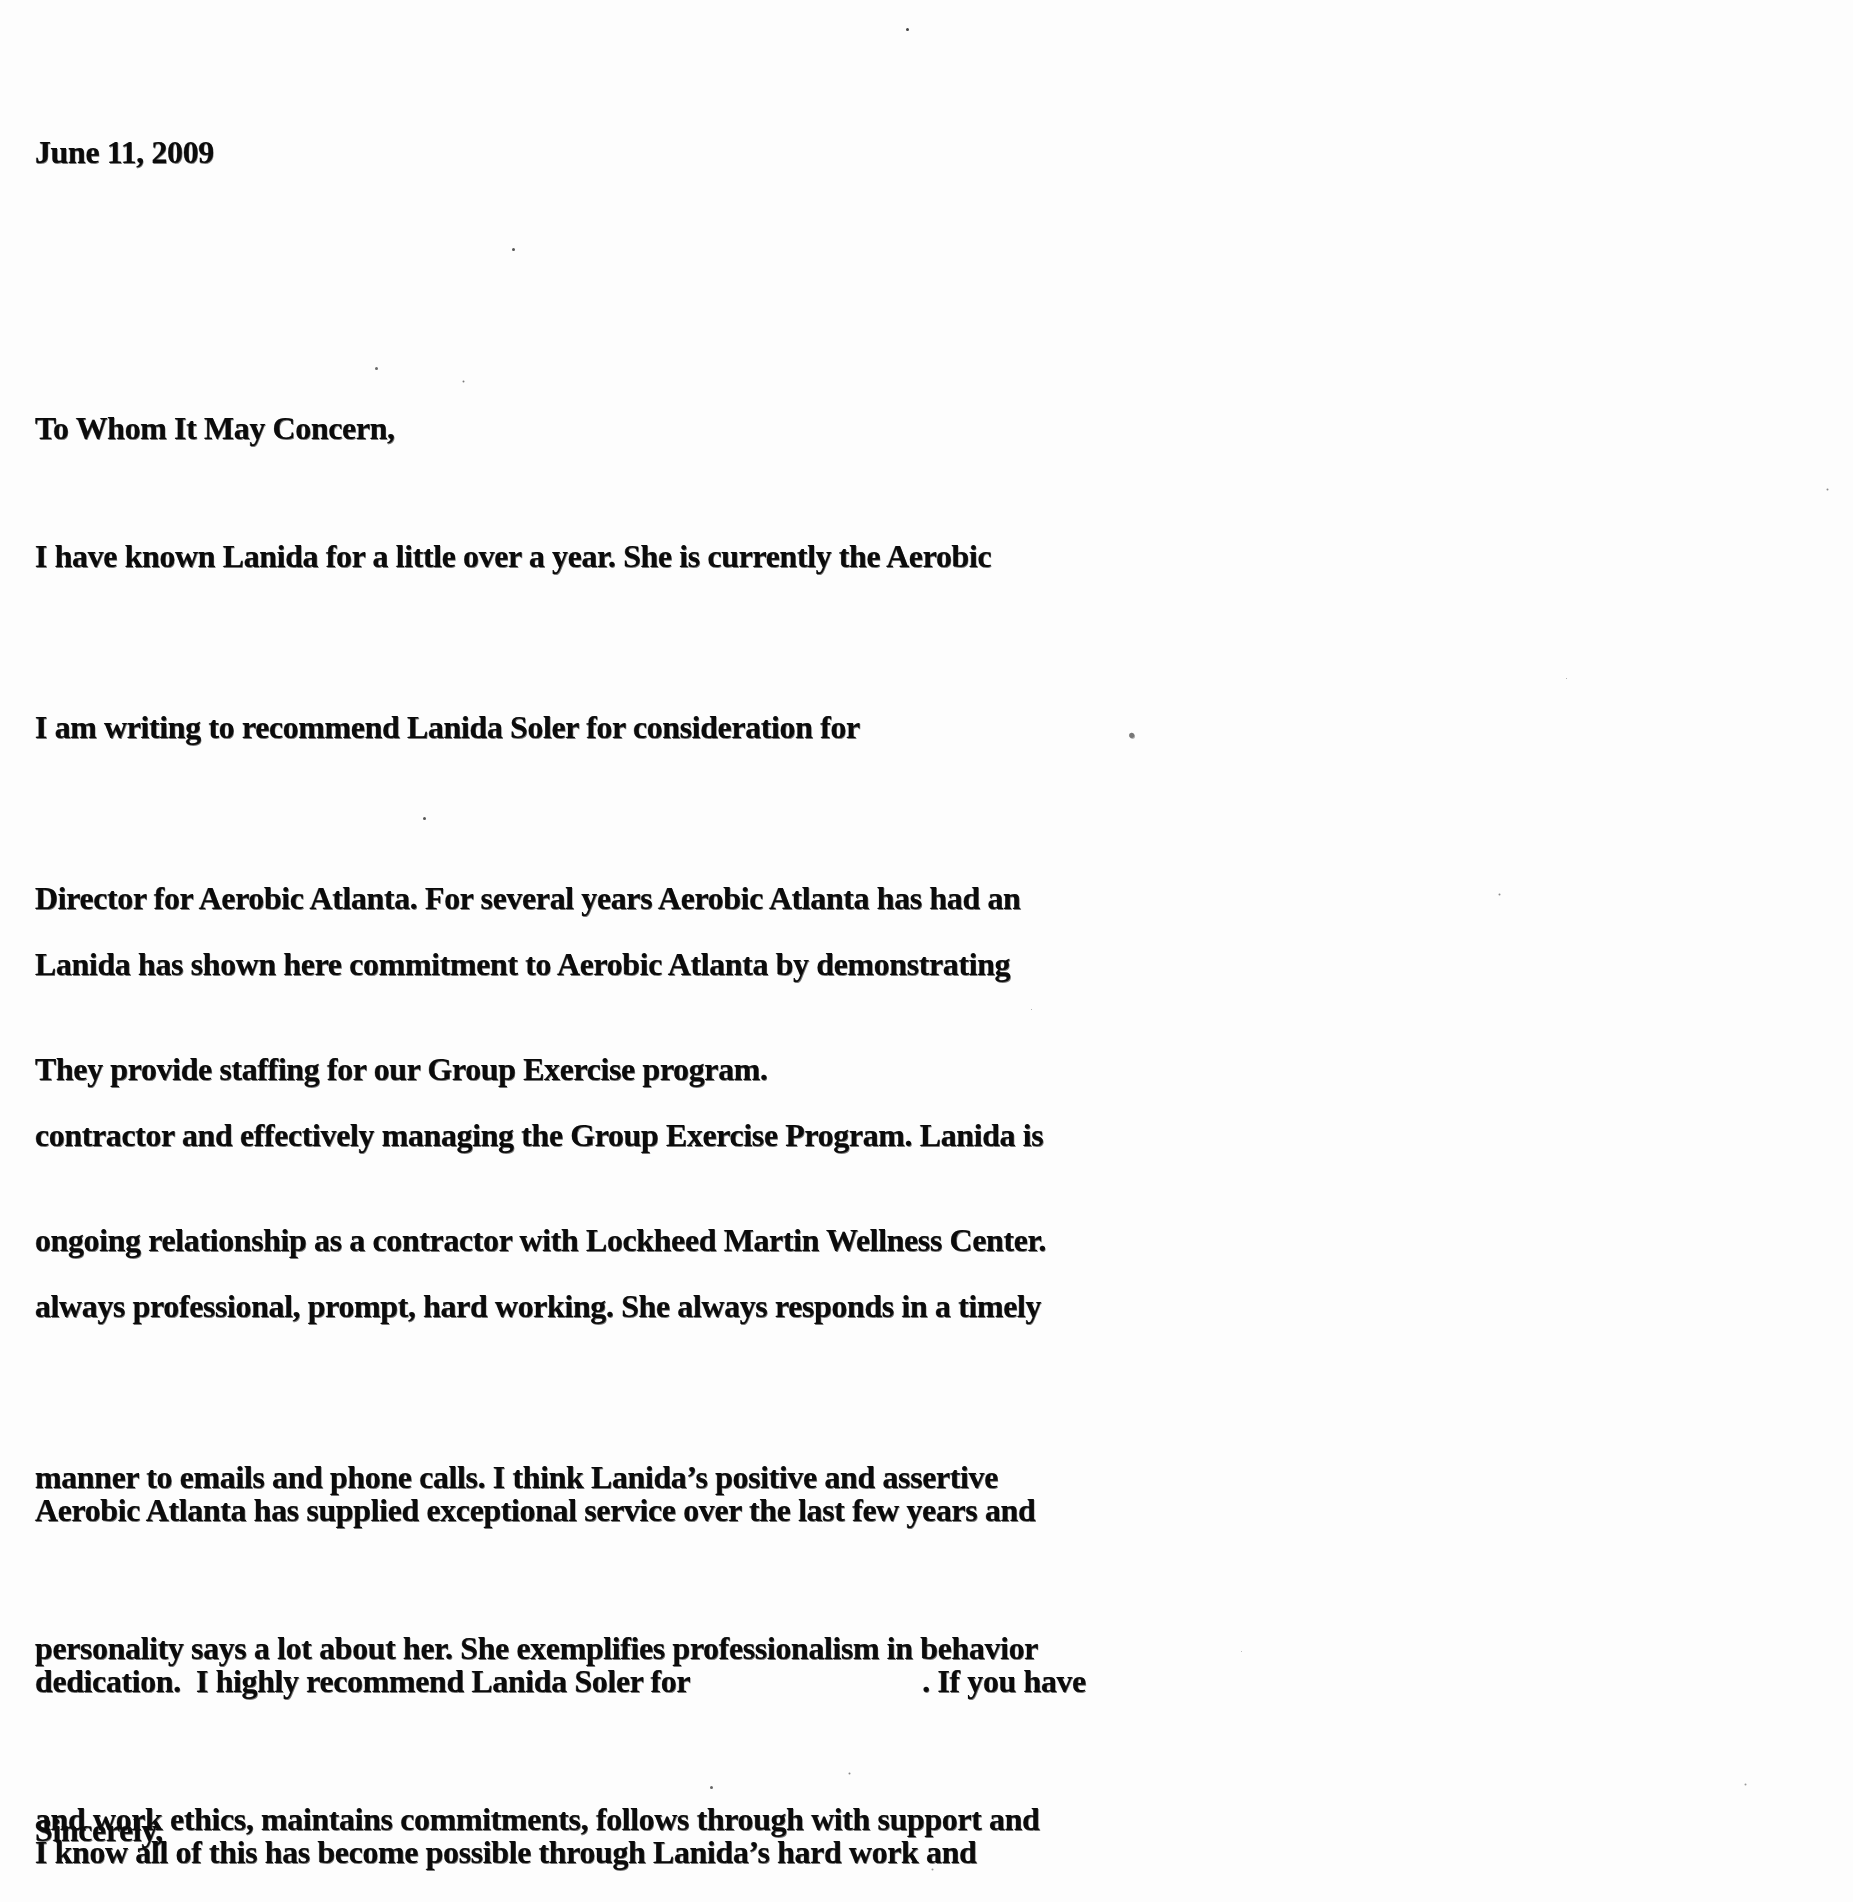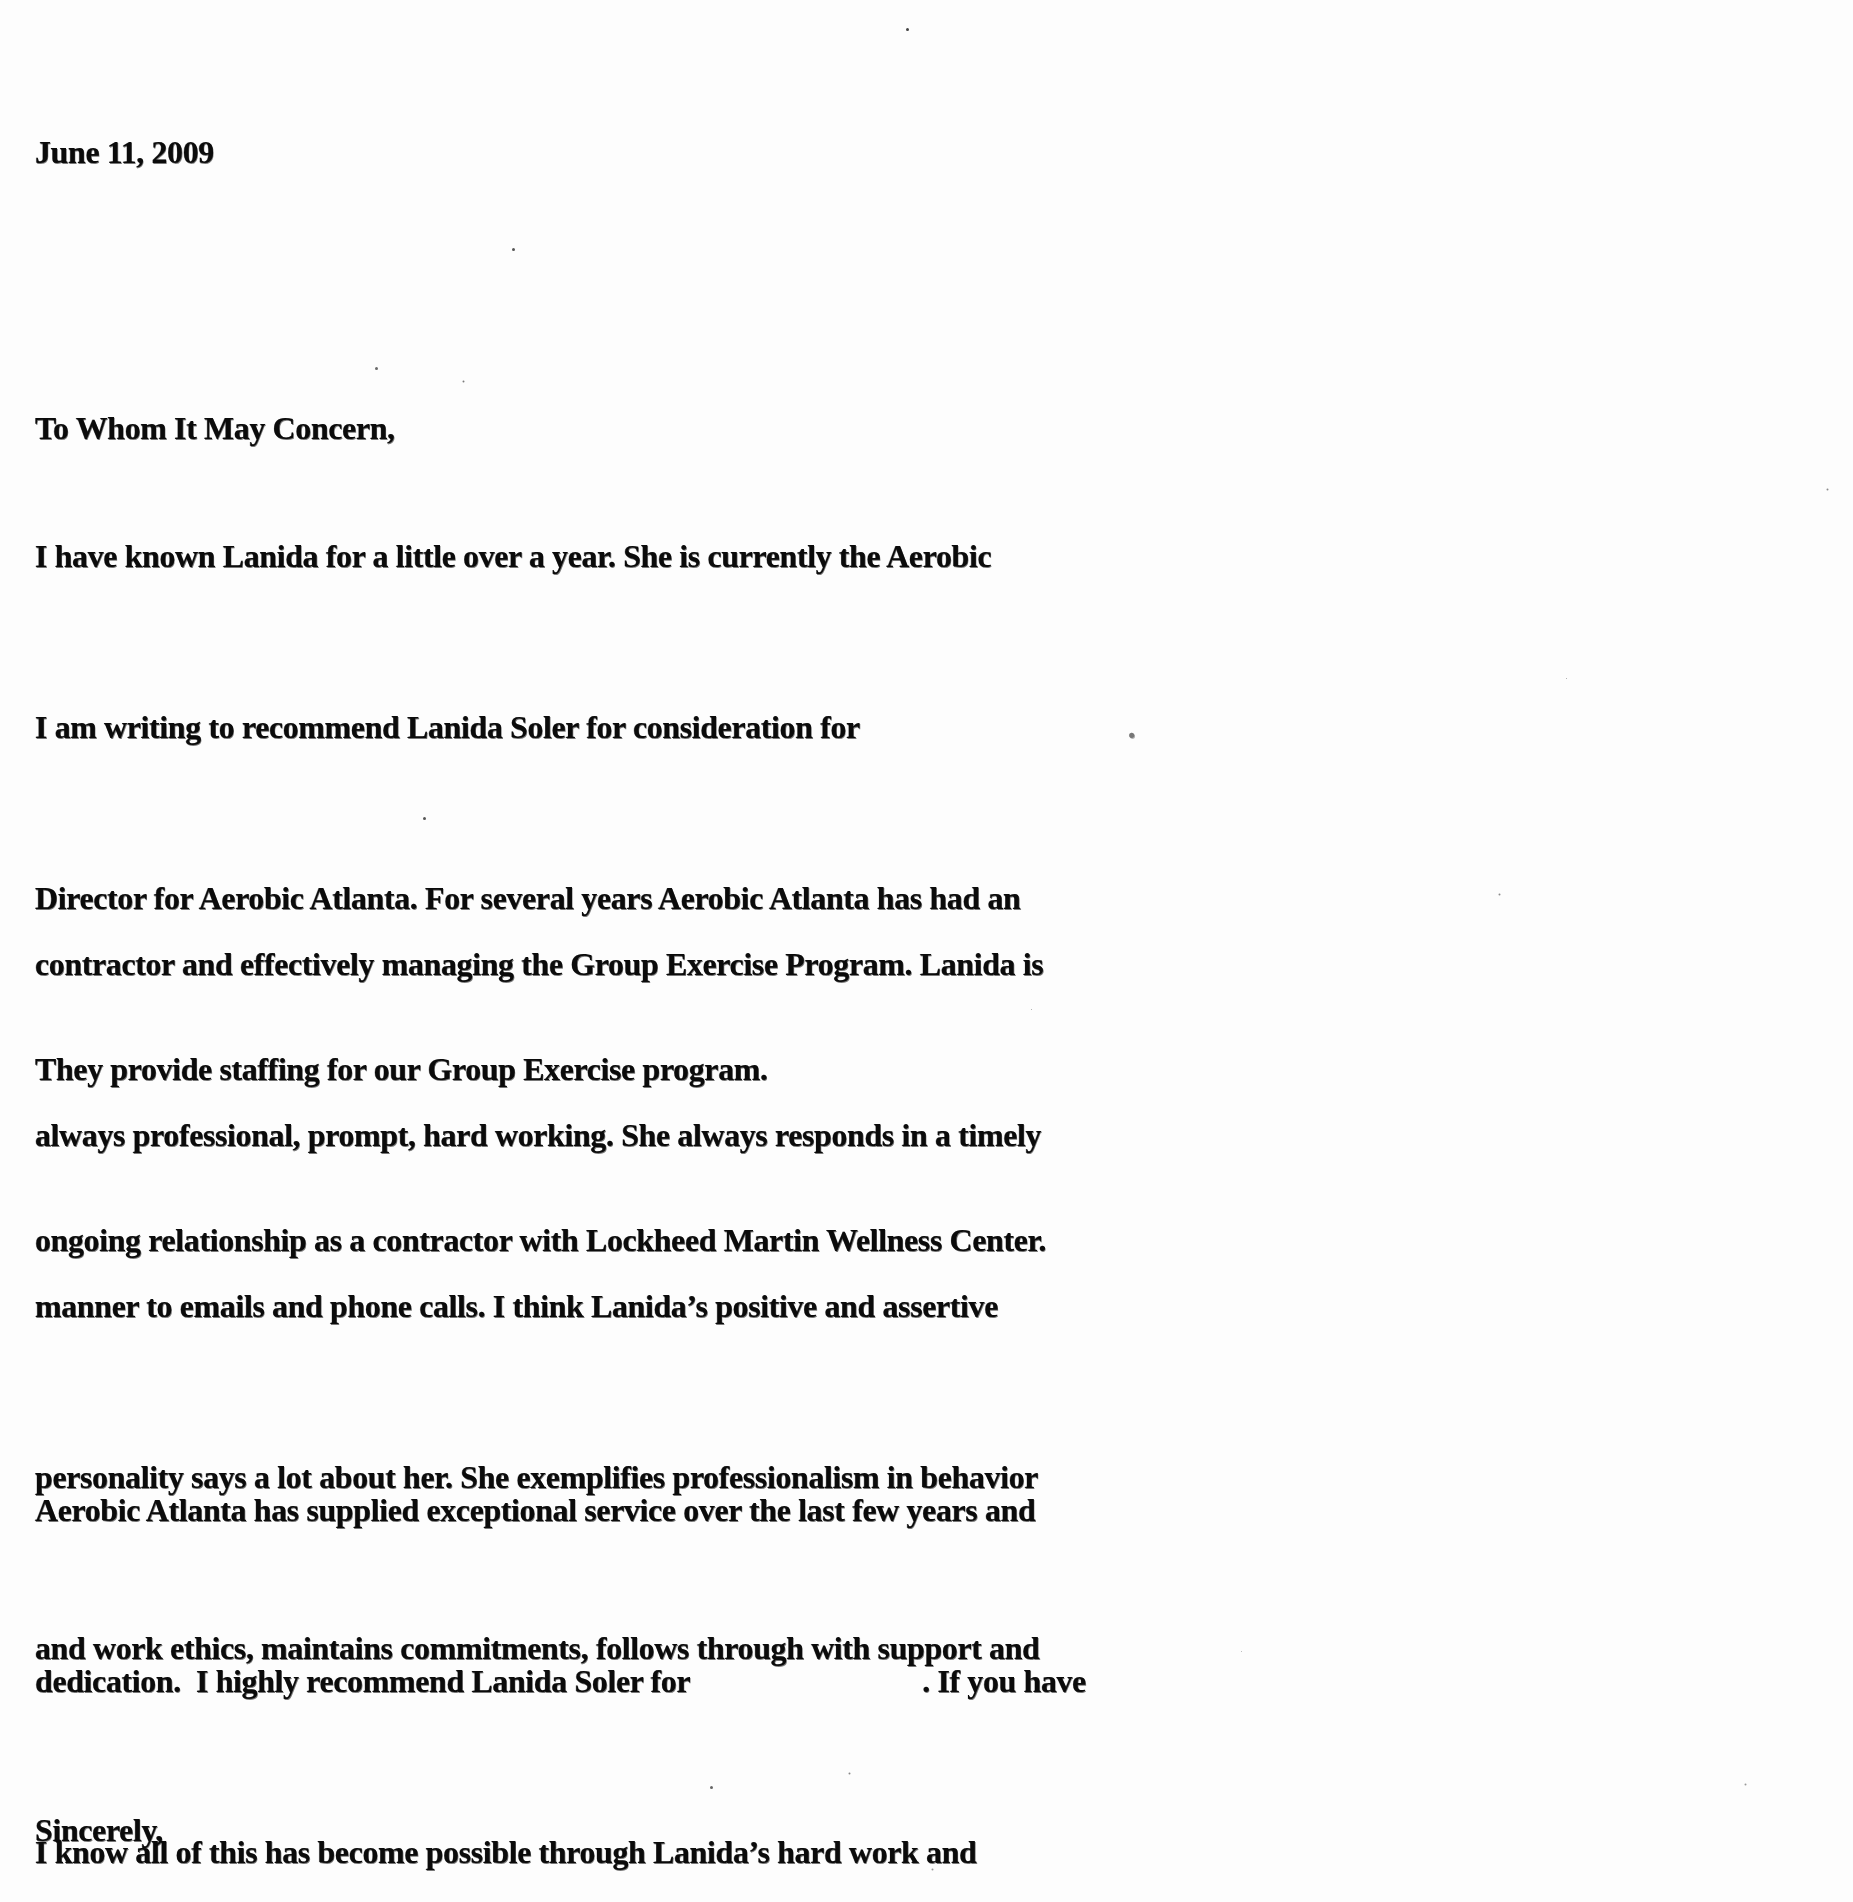--- a/index.html
+++ b/index.html
@@ -84,20 +84,21 @@
 
   <div class="textblock para-1">
     <div class="line">I have known Lanida for a little over a year. She is currently the Aerobic</div>
     <div class="line"><span>I am writing to recommend Lanida Soler for consideration for</span><span class="gap gap-line1"></span><span class="faint-period">.</span></div>
     <div class="line">Director for Aerobic Atlanta. For several years Aerobic Atlanta has had an</div>
     <div class="line">They provide staffing for our Group Exercise program.</div>
     <div class="line">ongoing relationship as a contractor with Lockheed Martin Wellness Center.</div>
   </div>
 
   <div class="textblock para-2">
+    <div class="line">Lanida has shown here commitment to Aerobic Atlanta by demonstrating</div>
     <div class="line">contractor and effectively managing the Group Exercise Program. Lanida is</div>
     <div class="line">always professional, prompt, hard working. She always responds in a timely</div>
     <div class="line">manner to emails and phone calls. I think Lanida’s positive and assertive</div>
     <div class="line">personality says a lot about her. She exemplifies professionalism in behavior</div>
     <div class="line">and work ethics, maintains commitments, follows through with support and</div>
     
   </div>
 
   <div class="textblock para-3">
     <div class="line">Aerobic Atlanta has supplied exceptional service over the last few years and</div>

